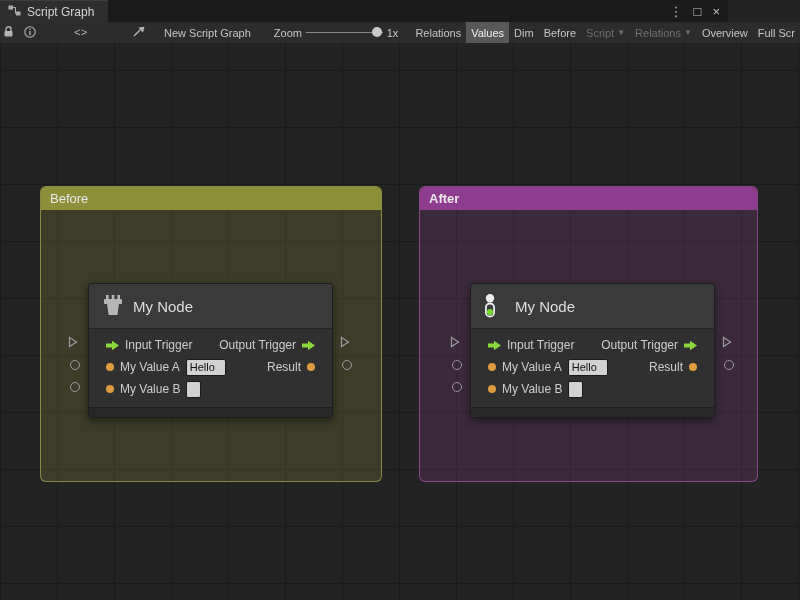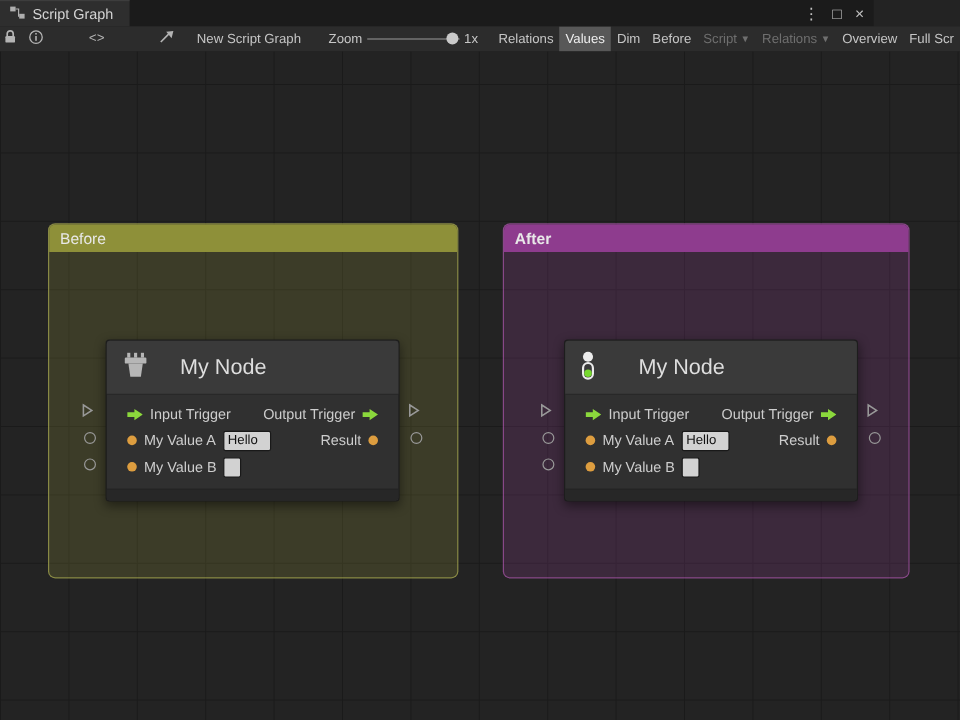--- a/index.html
+++ b/index.html
@@ -35,21 +35,21 @@
   .group.after{left:419px;top:143px;width:337px;height:294px;background:rgba(150,62,150,.22);border:1px solid rgba(186,94,186,.6);}
   .group-header{height:23px;display:flex;align-items:center;padding:0 9px;font-size:13px;color:#e8e8e8;border-radius:5px 5px 0 0;}
   .group.before .group-header{background:#8e9039;}
   .group.after .group-header{background:#8e3c8e;font-weight:bold;}
 
   
   .node-wrap{position:absolute;width:245px;}
   .node-wrap.before{left:88px;top:240px;}
   .node-wrap.after{left:470px;top:240px;}
   .node{position:relative;background:#303030;border:1px solid #1d1d1d;border-radius:3px;box-shadow:0 3px 9px rgba(0,0,0,.45);}
-  .node-header{height:44px;display:flex;align-items:center;gap:24px;padding:0 11px;background:#3a3a3a;border-bottom:1px solid #232323;border-radius:3px 3px 0 0;color:#dedede;font-size:18px;}
+  .node-header{height:44px;display:flex;align-items:center;gap:7px;padding:0 11px;background:#3a3a3a;border-bottom:1px solid #232323;border-radius:3px 3px 0 0;color:#dedede;font-size:15px;}
   .node-body{padding:5px 0 7px;}
   .node-row{height:22px;display:flex;align-items:center;padding:0 17px;font-size:12px;color:#cdcdcd;}
   .row-left{display:flex;align-items:center;gap:6px;}
   .row-right{margin-left:auto;display:flex;align-items:center;gap:6px;}
   .node-footer{height:9px;background:#272727;border-top:1px solid #1e1e1e;border-radius:0 0 3px 3px;}
   .dot{width:8px;height:8px;border-radius:50%;background:#dd9d3f;flex:0 0 auto;}
   .arrow{display:flex;align-items:center;flex:0 0 auto;}
   .vfield{height:17px;background:#d2d2d2;border:1px solid #191919;border-radius:2px;font-size:11px;color:#111;padding:0 3px;box-sizing:border-box;font-family:"Liberation Sans",sans-serif;}
   .vfield.hello{width:40px;}
   .vfield.small{width:15px;}

